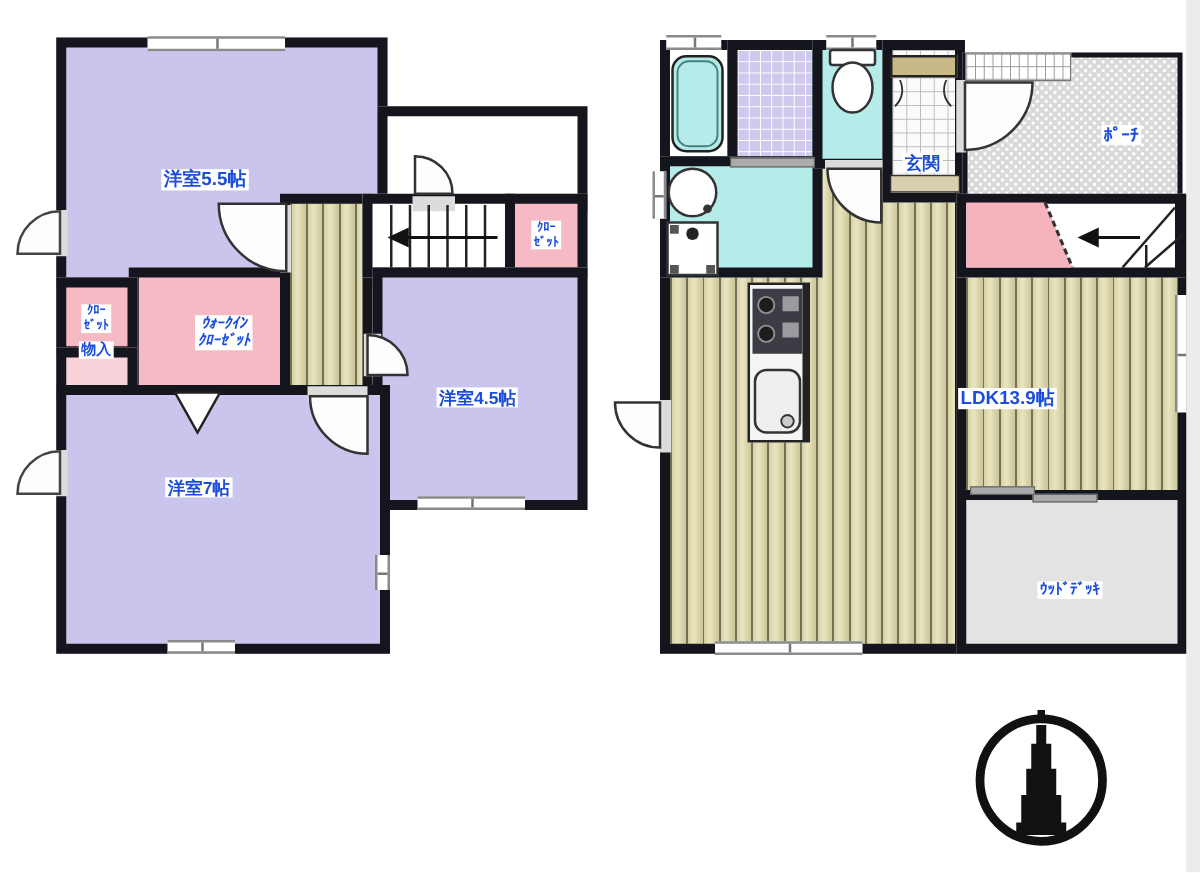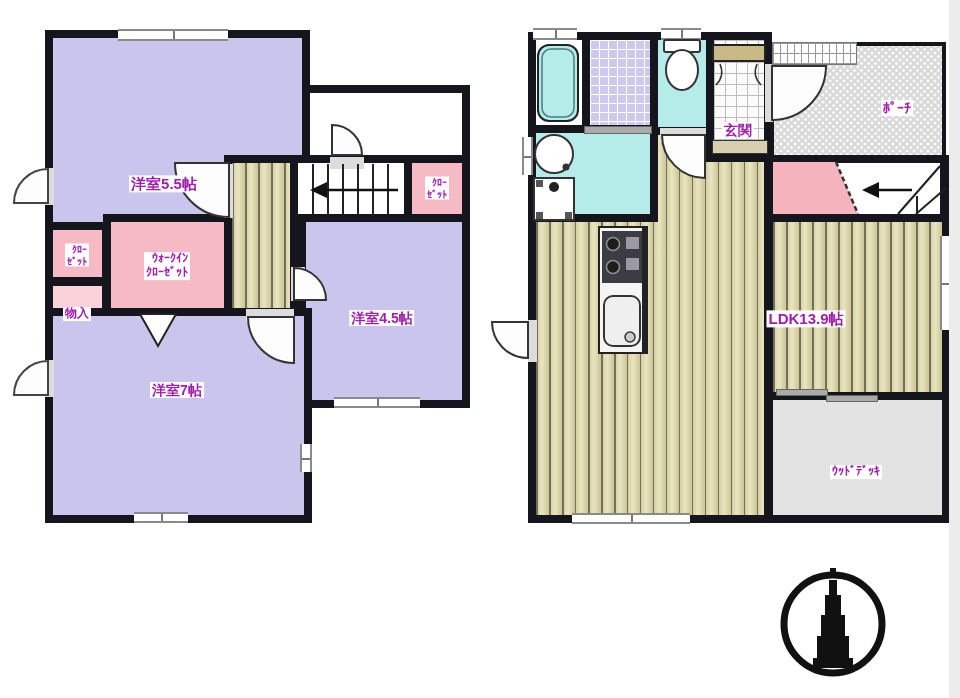--- a/index.html
+++ b/index.html
@@ -19,22 +19,22 @@
   .genkan-tile{background-color:#fbfbfb;
         background-image:linear-gradient(#bdbdbd 1px,transparent 1px),linear-gradient(90deg,#bdbdbd 1px,transparent 1px);
         background-size:11px 11px;}
   .porch-dots{background-color:var(--porch_gray);
         background-image:radial-gradient(#ffffff 1.3px,rgba(0,0,0,0) 1.45px),radial-gradient(#ffffff 1.3px,rgba(0,0,0,0) 1.45px);
         background-size:7px 7px;background-position:0 0,3.5px 3.5px;}
   .grid-strip{background-color:#fff;
         background-image:linear-gradient(#999 1px,transparent 1px),linear-gradient(90deg,#999 1px,transparent 1px);
         background-size:7px 10px;border:1px solid #777;}
   .deck{background:var(--deck_gray);}
-  .label{position:absolute;transform:translate(-50%,-50%);background:#ffffff;color:#a21caf;
-         font-weight:bold;font-size:13px;line-height:1.15;text-align:right;
+  .label{position:absolute;transform:translate(-50%,-50%);background:#ffffff;color:#1d4ed8;
+         font-weight:bold;font-size:13px;line-height:1.15;text-align:center;
          white-space:pre-line;padding:0 2px;z-index:30;}
   .fs15{font-size:15px;} .fs14{font-size:14px;} .fs12{font-size:12px;} .fs10{font-size:10px;font-family:Liberation Serif, serif;}
   .win{position:absolute;background:#fff;box-sizing:border-box;z-index:12;}
   .win-h{border-top:2px solid #8a8a8a;border-bottom:2px solid #8a8a8a;}
   .win-h::after{content:"";position:absolute;left:50%;top:0;bottom:0;width:2px;background:#777;}
   .win-v{border-left:2px solid #8a8a8a;border-right:2px solid #8a8a8a;}
   .win-v::after{content:"";position:absolute;top:50%;left:0;right:0;height:2px;background:#777;}
   .thresh{position:absolute;background:#dcdcdc;z-index:11;}
   .slide{position:absolute;background:#ababab;border:1px solid #666;box-sizing:border-box;z-index:13;}
   svg{position:absolute;z-index:20;}
@@ -181,29 +181,29 @@
 
     <rect x="542" y="49" width="32" height="68" rx="9" fill="none" stroke="#467f7f" stroke-width="1.5"></rect>
   </svg>
 
   <svg width="110" height="112" viewBox="0 0 110 112" style="left:778px;top:566px;">
     <rect x="52" y="2" width="6" height="9" fill="#111"></rect>
     <circle cx="55" cy="58" r="49" fill="#ffffff" stroke="#111" stroke-width="7"></circle>
     <polygon fill="#111" points="51,14 59,14 59,29 63,29 63,49 67,49 67,70 71,70 71,92 75,92 75,102 35,102 35,92 39,92 39,70 43,70 43,49 47,49 47,29 51,29"></polygon>
   </svg>
 
-  <div class="label fs15" style="left:164px;top:144px;margin-top:40px;">洋室5.5帖</div>
+  <div class="label fs15" style="left:164px;top:144px;">洋室5.5帖</div>
   <div class="label fs10" style="left:77px;top:255px;">ｸﾛｰ
 ｾﾞｯﾄ</div>
-  <div class="label fs12" style="left:77px;top:314px;">物入</div>
-  <div class="label fs12" style="left:167px;top:266px;">ｳｫｰｸｲﾝ
+  <div class="label fs12" style="left:77px;top:280px;">物入</div>
+  <div class="label fs12" style="left:179px;top:266px;font-style:italic;">ｳｫｰｸｲﾝ
 ｸﾛｰｾﾞｯﾄ</div>
   <div class="label fs10" style="left:437px;top:188px;">ｸﾛｰ
 ｾﾞｯﾄ</div>
   <div class="label fs14" style="left:382px;top:318px;">洋室4.5帖</div>
-  <div class="label fs14" style="left:177px;top:390px;">洋室7帖</div>
+  <div class="label fs14" style="left:159px;top:390px;">洋室7帖</div>
   <div class="label fs14" style="left:738px;top:130px;">玄関</div>
   <div class="label fs14" style="left:897px;top:108px;">ﾎﾟｰﾁ</div>
   <div class="label fs15" style="left:806px;top:319px;">LDK13.9帖</div>
   <div class="label fs12" style="left:856px;top:472px;">ｳｯﾄﾞﾃﾞｯｷ</div>
 
   <div id="edge-strip"></div>
 </div>
 
 </body></html>

